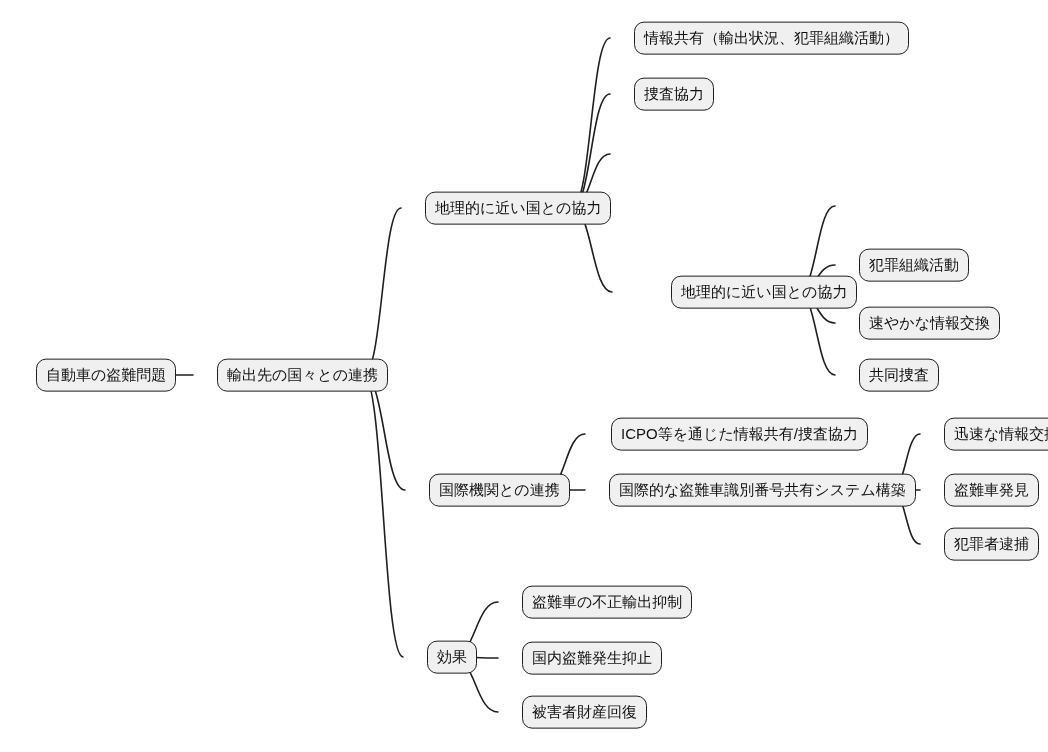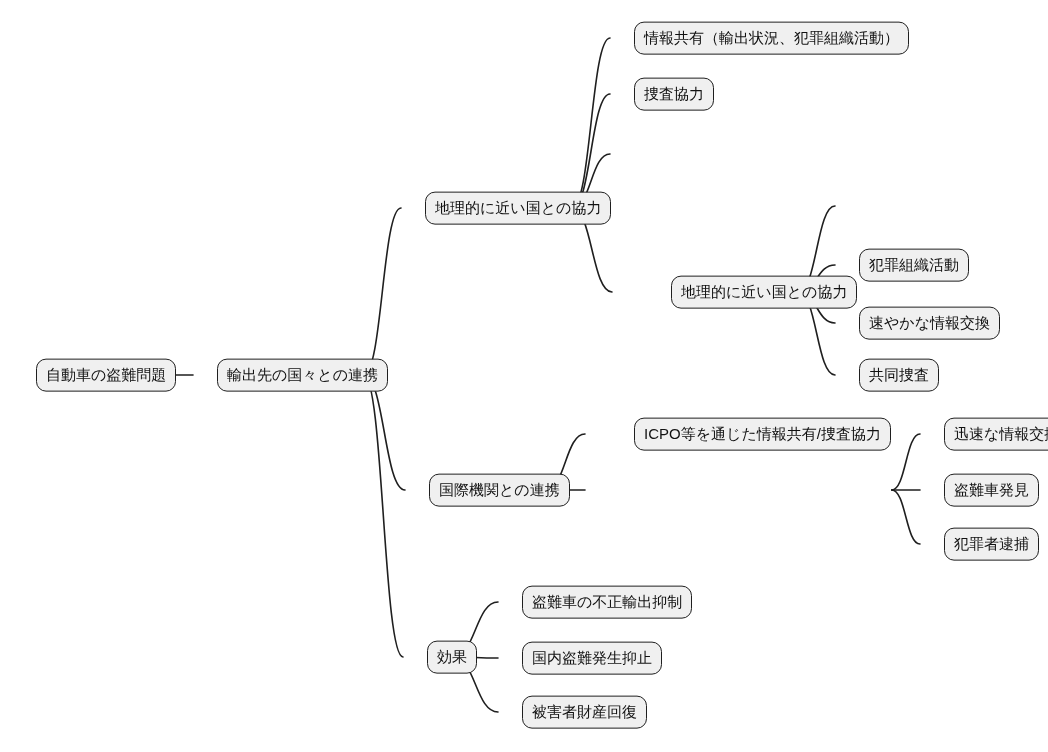--- a/index.html
+++ b/index.html
@@ -80,21 +80,22 @@
 
   <div class="node" style="left:401px; top:208px"><span>地理的に近い国との協力</span></div>
   <div class="node" style="left:610px; top:38px"><span>情報共有（輸出状況、犯罪組織活動）</span></div>
   <div class="node" style="left:610px; top:94px"><span>捜査協力</span></div>
   <div class="node" style="left:647px; top:292px"><span>地理的に近い国との協力</span></div>
   <div class="node" style="left:835px; top:265px"><span>犯罪組織活動</span></div>
   <div class="node" style="left:835px; top:323px"><span>速やかな情報交換</span></div>
   <div class="node" style="left:835px; top:375px"><span>共同捜査</span></div>
 
   <div class="node" style="left:405px; top:490px"><span>国際機関との連携</span></div>
-  <div class="node" style="left:610px; top:434px"><span>ICPO等を通じた情報共有/捜査協力</span></div>
+  <div class="node" style="left:587px; top:434px"><span>ICPO等を通じた情報共有/捜査協力</span></div>
+  <div class="node" style="left:585px; top:490px"><span>国際的な盗難車識別番号共有システム構築</span></div>
   <div class="node" style="left:920px; top:434px"><span>迅速な情報交換</span></div>
   <div class="node" style="left:920px; top:490px"><span>盗難車発見</span></div>
   <div class="node" style="left:920px; top:544px"><span>犯罪者逮捕</span></div>
 
   <div class="node" style="left:403px; top:657px"><span>効果</span></div>
   <div class="node" style="left:498px; top:602px"><span>盗難車の不正輸出抑制</span></div>
   <div class="node" style="left:498px; top:712px"><span>被害者財産回復</span></div>
   <div class="node" style="left:498px; top:658px"><span>国内盗難発生抑止</span></div>
 
 </div>

